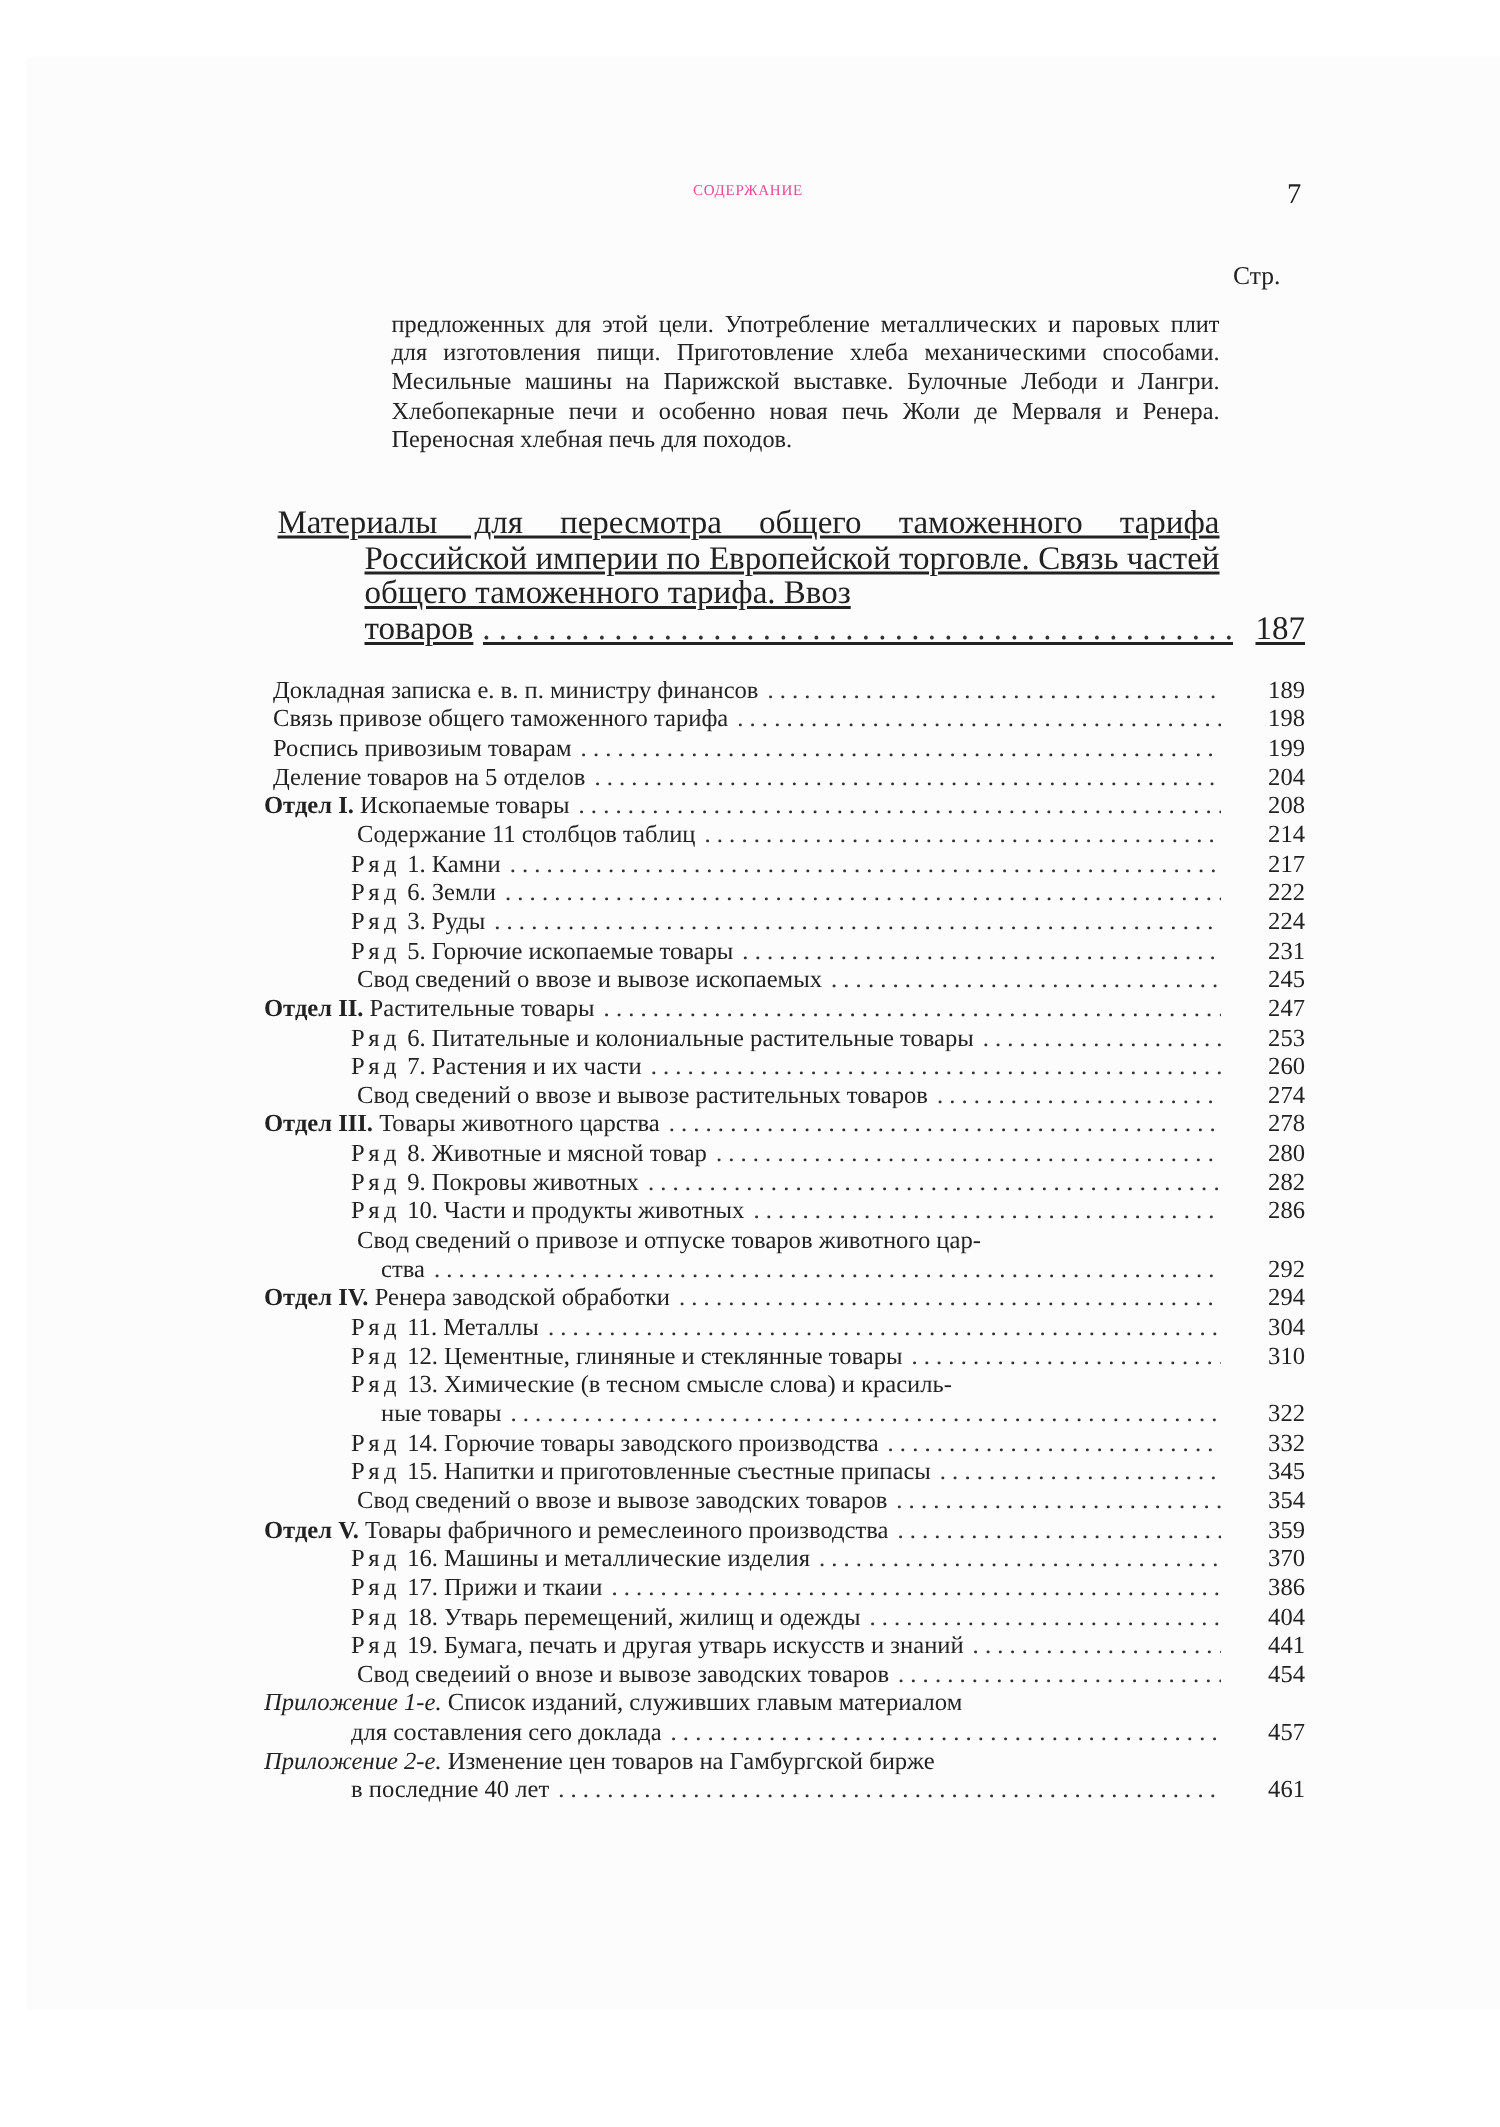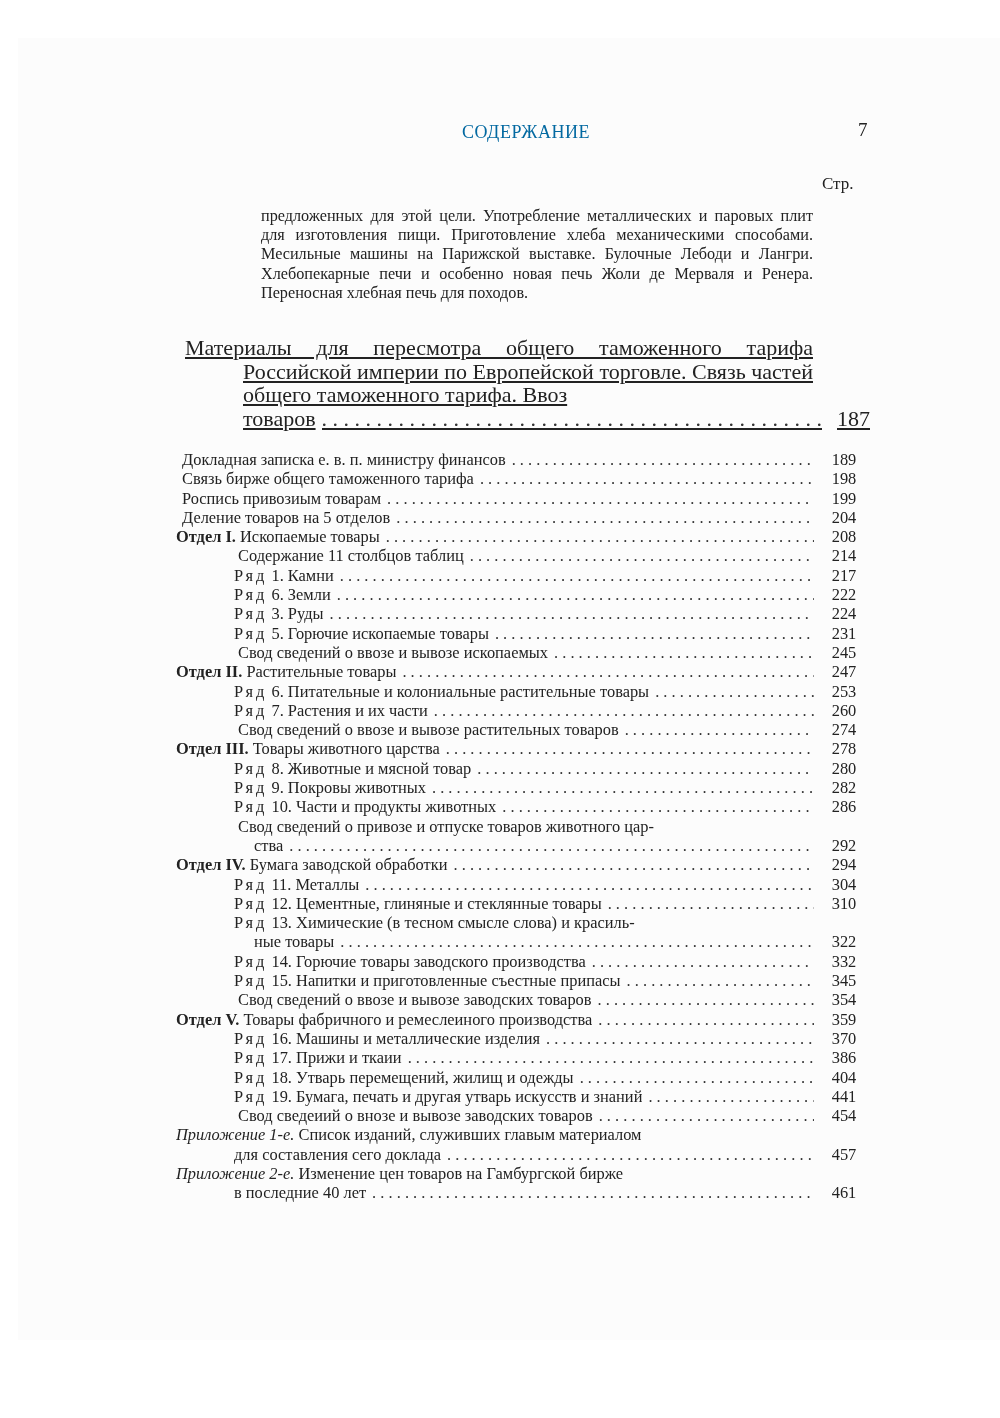--- a/index.html
+++ b/index.html
@@ -20,23 +20,23 @@
       left: 18px;
       top: 38px;
       width: 982px;
       height: 1302px;
       background: #fcfcfc;
     }
     .running-head {
       position: absolute;
       top: 122px;
       left: 462px;
-      font-size: 18px;
+      font-size: 10px;
       letter-spacing: 0.5px;
-      color: #0369a1;
+      color: #ec4899;
     }
     .page-number {
       position: absolute;
       top: 119px;
       left: 858px;
       font-size: 19px;
       color: #222;
     }
     .str-label {
       position: absolute;
@@ -106,21 +106,21 @@
       display: flex;
       align-items: baseline;
       white-space: nowrap;
     }
     .toc-row .label {
       flex: 0 1 auto;
       overflow: hidden;
     }
     .toc-row .pg {
       width: 52px;
-      text-align: center;
+      text-align: right;
       flex: 0 0 52px;
     }
     .toc-row .dots { margin: 0 4px 0 6px; }
     .lvl0 { padding-left: 10px; }
     .lvl1 { padding-left: 66px; }
     .lvl0b { padding-left: 4px; }
     .lvl1b { padding-left: 62px; }
     .cont1 { padding-left: 82px; }
     .cont2 { padding-left: 62px; }
     .bold { font-weight: bold; }
@@ -147,21 +147,21 @@
   </div>
 </div>
 
 <div class="toc" id="toc">
     <div class="toc-row lvl0">
       <span class="label"><span>Докладная записка е. в. п. министру финансов</span></span>
       <span class="dots"></span>
       <span class="pg">189</span>
     </div>
     <div class="toc-row lvl0">
-      <span class="label"><span>Связь бирже общего таможенного тарифа</span></span>
+      <span class="label"><span>Связь привозе общего таможенного тарифа</span></span>
       <span class="dots"></span>
       <span class="pg">198</span>
     </div>
     <div class="toc-row lvl0">
       <span class="label"><span>Роспись привозиым товарам</span></span>
       <span class="dots"></span>
       <span class="pg">199</span>
     </div>
     <div class="toc-row lvl0">
       <span class="label"><span>Деление товаров на 5 отделов</span></span>
@@ -245,21 +245,21 @@
     </div>
     <div class="toc-row lvl1">
       <span class="label"><span>Свод сведений о привозе и отпуске товаров животного цар-</span></span>
     </div>
     <div class="toc-row cont1">
       <span class="label">ства</span>
       <span class="dots"></span>
       <span class="pg">292</span>
     </div>
     <div class="toc-row lvl0b">
-      <span class="label"><span class="bold">Отдел IV. </span><span>Бумага заводской обработки</span></span>
+      <span class="label"><span class="bold">Отдел IV. </span><span>Ренера заводской обработки</span></span>
       <span class="dots"></span>
       <span class="pg">294</span>
     </div>
     <div class="toc-row lvl1b">
       <span class="label"><span class="spaced">Ряд</span><span> 11. Металлы</span></span>
       <span class="dots"></span>
       <span class="pg">304</span>
     </div>
     <div class="toc-row lvl1b">
       <span class="label"><span class="spaced">Ряд</span><span> 12. Цементные, глиняные и стеклянные товары</span></span>

